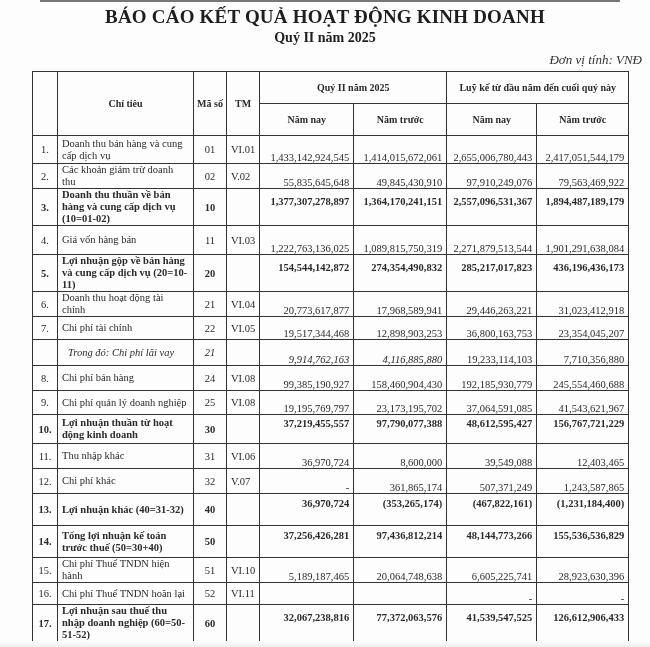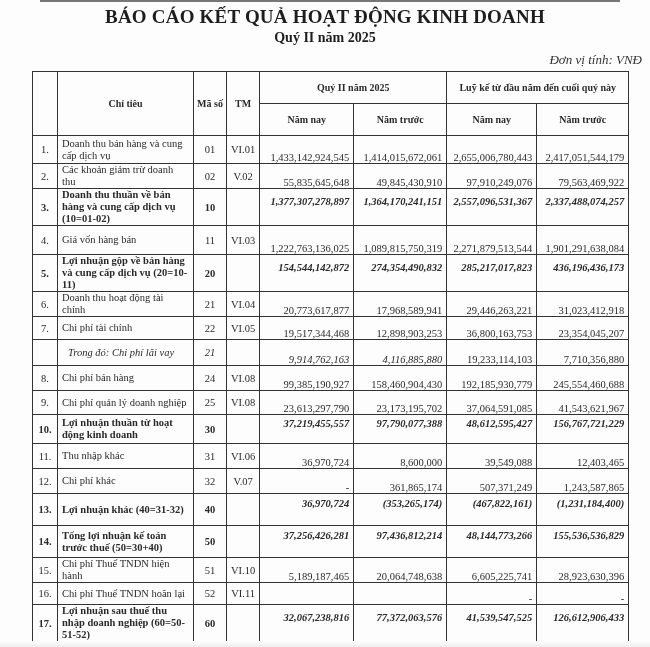--- a/index.html
+++ b/index.html
@@ -13,25 +13,25 @@
   .subtitle { position:absolute; top:30px; left:0; width:650px; text-align:center; font-weight:bold; font-size:14px; color:#1e1e1e; }
   .unit { position:absolute; top:52px; right:8px; font-style:italic; font-size:13px; color:#333; }
   table.report {
     position:absolute; left:32px; top:71px; border-collapse:collapse;
     font-size:10.5px; table-layout:fixed;
   }
   table.report td, table.report th { border:1px solid #333; padding:0 4px; }
   table.report th { font-weight:bold; font-size:10px; text-align:center; }
   td.stt { text-align:center; }
   td.code { text-align:center; }
-  td.tm { text-align:center; }
+  td.tm { text-align:left; }
   td.num { text-align:right; vertical-align:bottom; padding-bottom:2px; }
   td.label { line-height:12px;margin-top:12px; }
   tr.bold td { font-weight:bold; }
-  tr.bold td.num { vertical-align:middle; padding-bottom:12px;font-style:italic; }
+  tr.bold td.num { vertical-align:middle; padding-bottom:12px; }
   tr.italic td.label, tr.italic td.code, tr.italic td.num.it { font-style:italic; }
   td.label.indent { padding-left:10px; }
   .footer-fade { position:absolute; left:0; bottom:0; width:650px; height:6px; background:linear-gradient(#fdfdfd,#eee); }
 </style>
 </head>
 <body>
 
 <div class="topline"></div>
 <div class="title">BÁO CÁO KẾT QUẢ HOẠT ĐỘNG KINH DOANH</div>
 <div class="subtitle">Quý II năm 2025</div>
@@ -86,21 +86,21 @@
     <td class="num">79,563,469,922</td>
   </tr>
       <tr class="bold" style="height: 32px;">
     <td class="stt">3.</td>
     <td class="label">Doanh thu thuần về bán hàng và cung cấp dịch vụ (10=01-02)</td>
     <td class="code">10</td>
     <td class="tm"></td>
     <td class="num">1,377,307,278,897</td>
     <td class="num">1,364,170,241,151</td>
     <td class="num">2,557,096,531,367</td>
-    <td class="num">2,337,488,074,257</td>
+    <td class="num">1,894,487,189,179</td>
   </tr>
       <tr style="height: 29px;">
     <td class="stt">4.</td>
     <td class="label">Giá vốn hàng bán</td>
     <td class="code">11</td>
     <td class="tm">VI.03</td>
     <td class="num">1,222,763,136,025</td>
     <td class="num">1,089,815,750,319</td>
     <td class="num">2,271,879,513,544</td>
     <td class="num">1,901,291,638,084</td>
@@ -153,21 +153,21 @@
     <td class="num">99,385,190,927</td>
     <td class="num">158,460,904,430</td>
     <td class="num">192,185,930,779</td>
     <td class="num">245,554,460,688</td>
   </tr>
       <tr style="height: 24px;">
     <td class="stt">9.</td>
     <td class="label">Chi phí quản lý doanh nghiệp</td>
     <td class="code">25</td>
     <td class="tm">VI.08</td>
-    <td class="num">23,613,297,790</td>
+    <td class="num">19,195,769,797</td>
     <td class="num">23,173,195,702</td>
     <td class="num">37,064,591,085</td>
     <td class="num">41,543,621,967</td>
   </tr>
       <tr class="bold" style="height: 29px;">
     <td class="stt">10.</td>
     <td class="label">Lợi nhuận thuần từ hoạt động kinh doanh</td>
     <td class="code">30</td>
     <td class="tm"></td>
     <td class="num">37,219,455,557</td>

